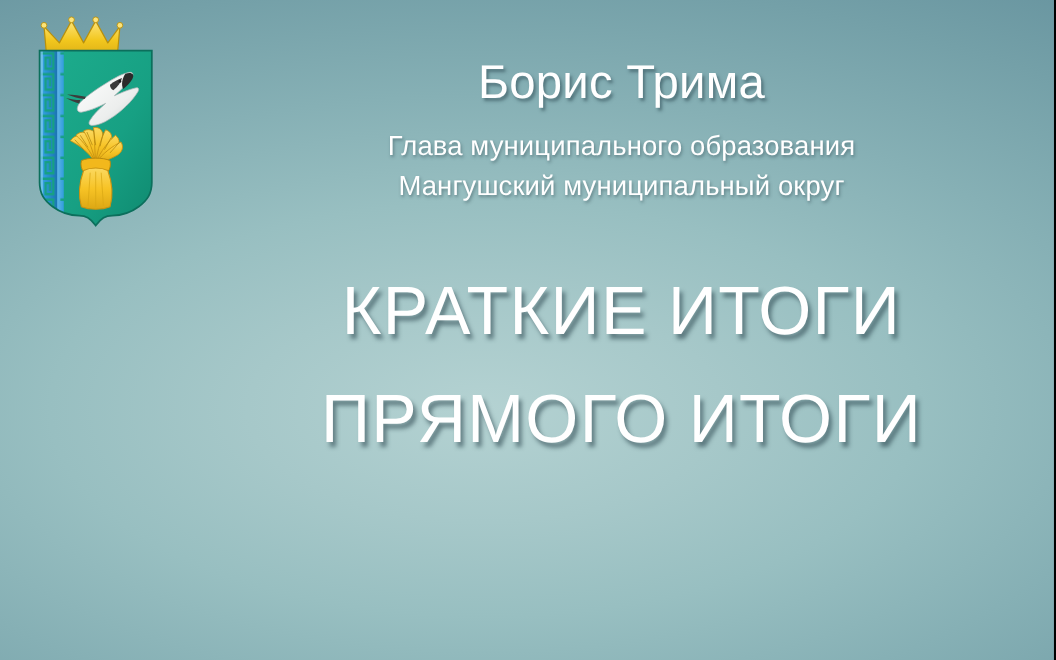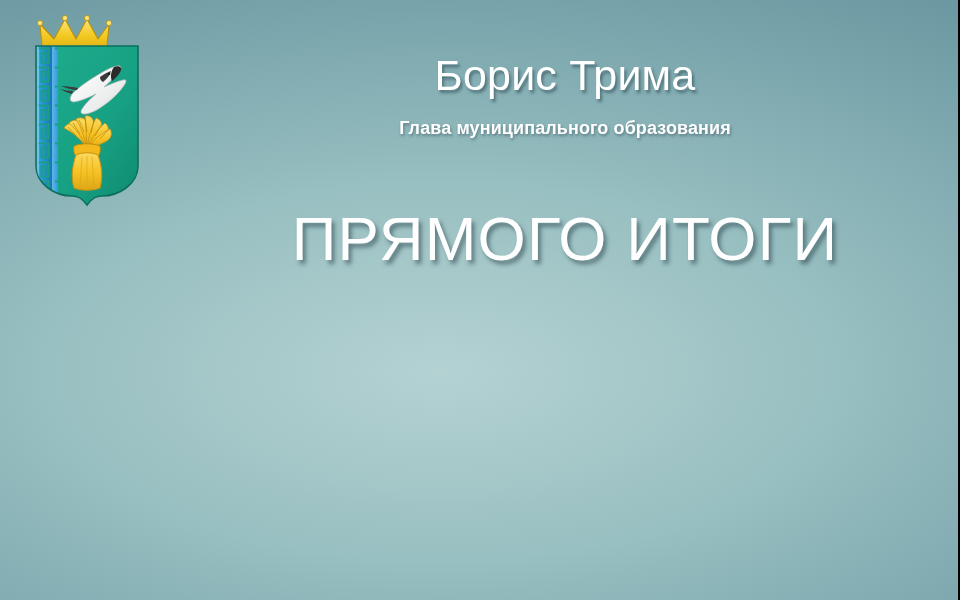--- a/index.html
+++ b/index.html
@@ -67,22 +67,22 @@
     font-size: 43px;
     font-weight: 400;
     line-height: 1.08;
     letter-spacing: 0.2px;
     text-shadow: 2px 3px 3px rgba(30,55,65,0.50);
   }
 
   .role-lines {
     margin: 0;
     padding-top: 18px;
-    font-size: 18px;
-    font-weight: 700;
+    font-size: 25px;
+    font-weight: 400;
     line-height: 1.42;
     letter-spacing: 0.1px;
     text-shadow: 1px 2px 3px rgba(30,55,65,0.45);
   }
   .role-lines div { white-space: nowrap; }
 
   .headline {
     margin: 0;
     padding-top: 48px;
     font-size: 62px;
@@ -222,20 +222,22 @@
       </g>
     </svg>
   </div>
 
   <div class="text-block">
 
     <h1 class="person-name">Борис Трима</h1>
 
     <div class="role-lines">
       <div>Глава муниципального образования</div>
+      <div>Мангушский муниципальный округ</div>
     </div>
 
     <div class="headline">
+      <div>КРАТКИЕ ИТОГИ</div>
       <div>ПРЯМОГО ИТОГИ</div>
     </div>
 
   </div>
 </div>
 
 </body></html>

